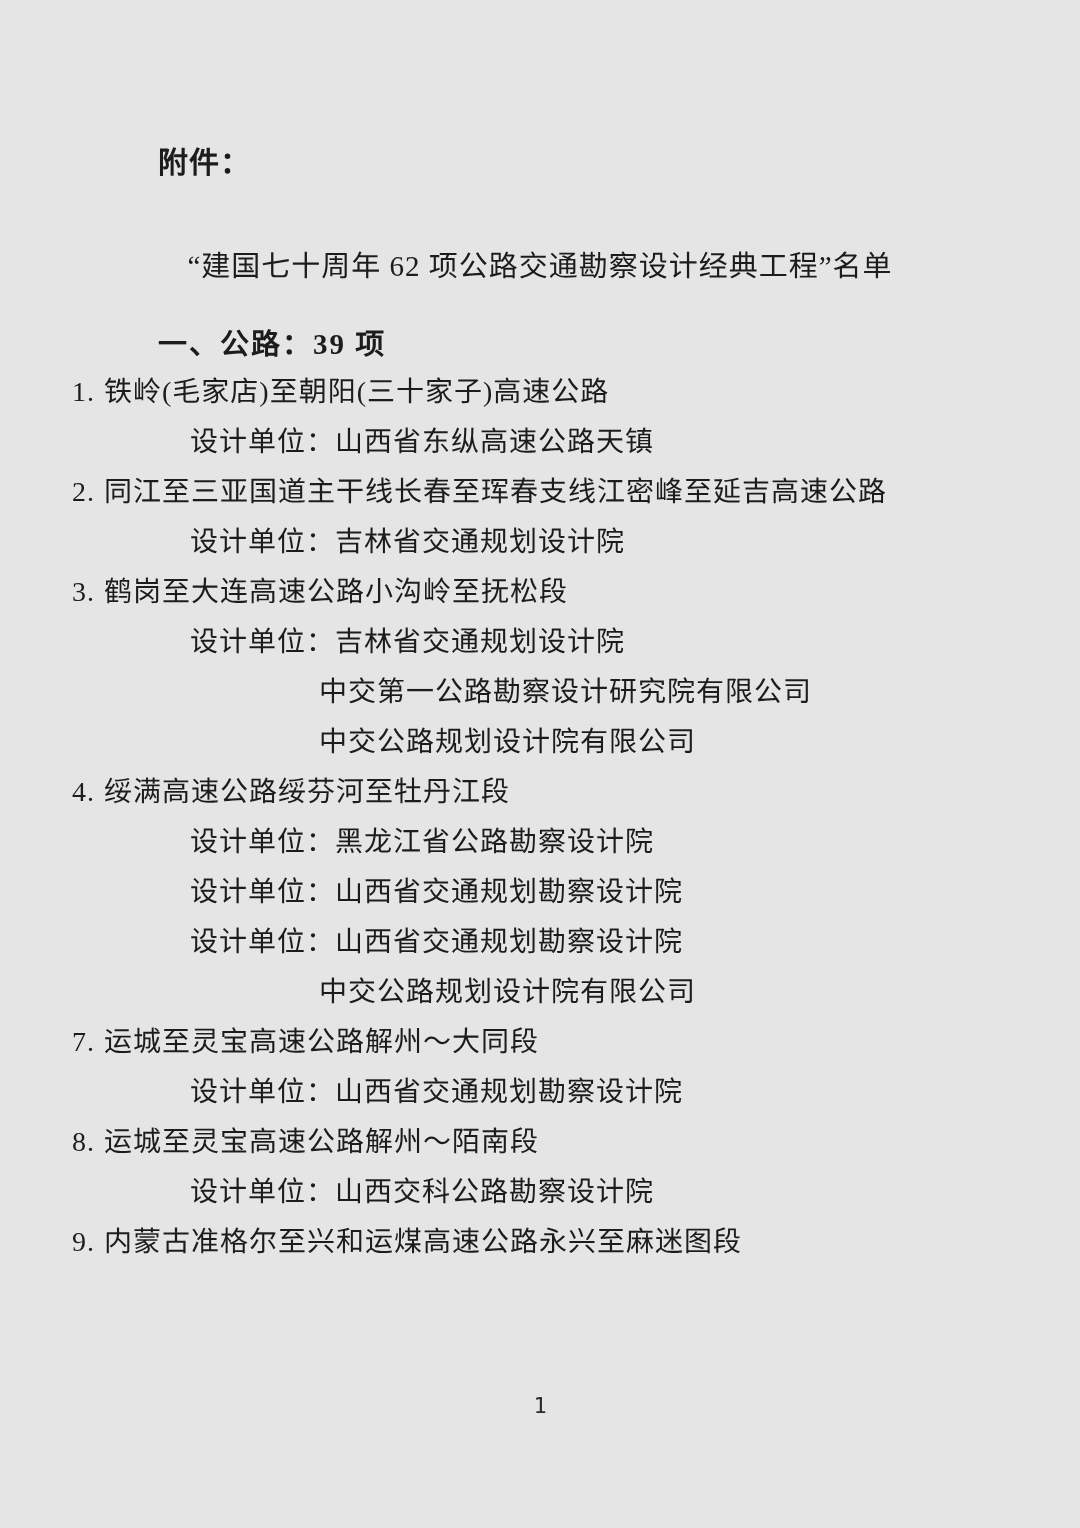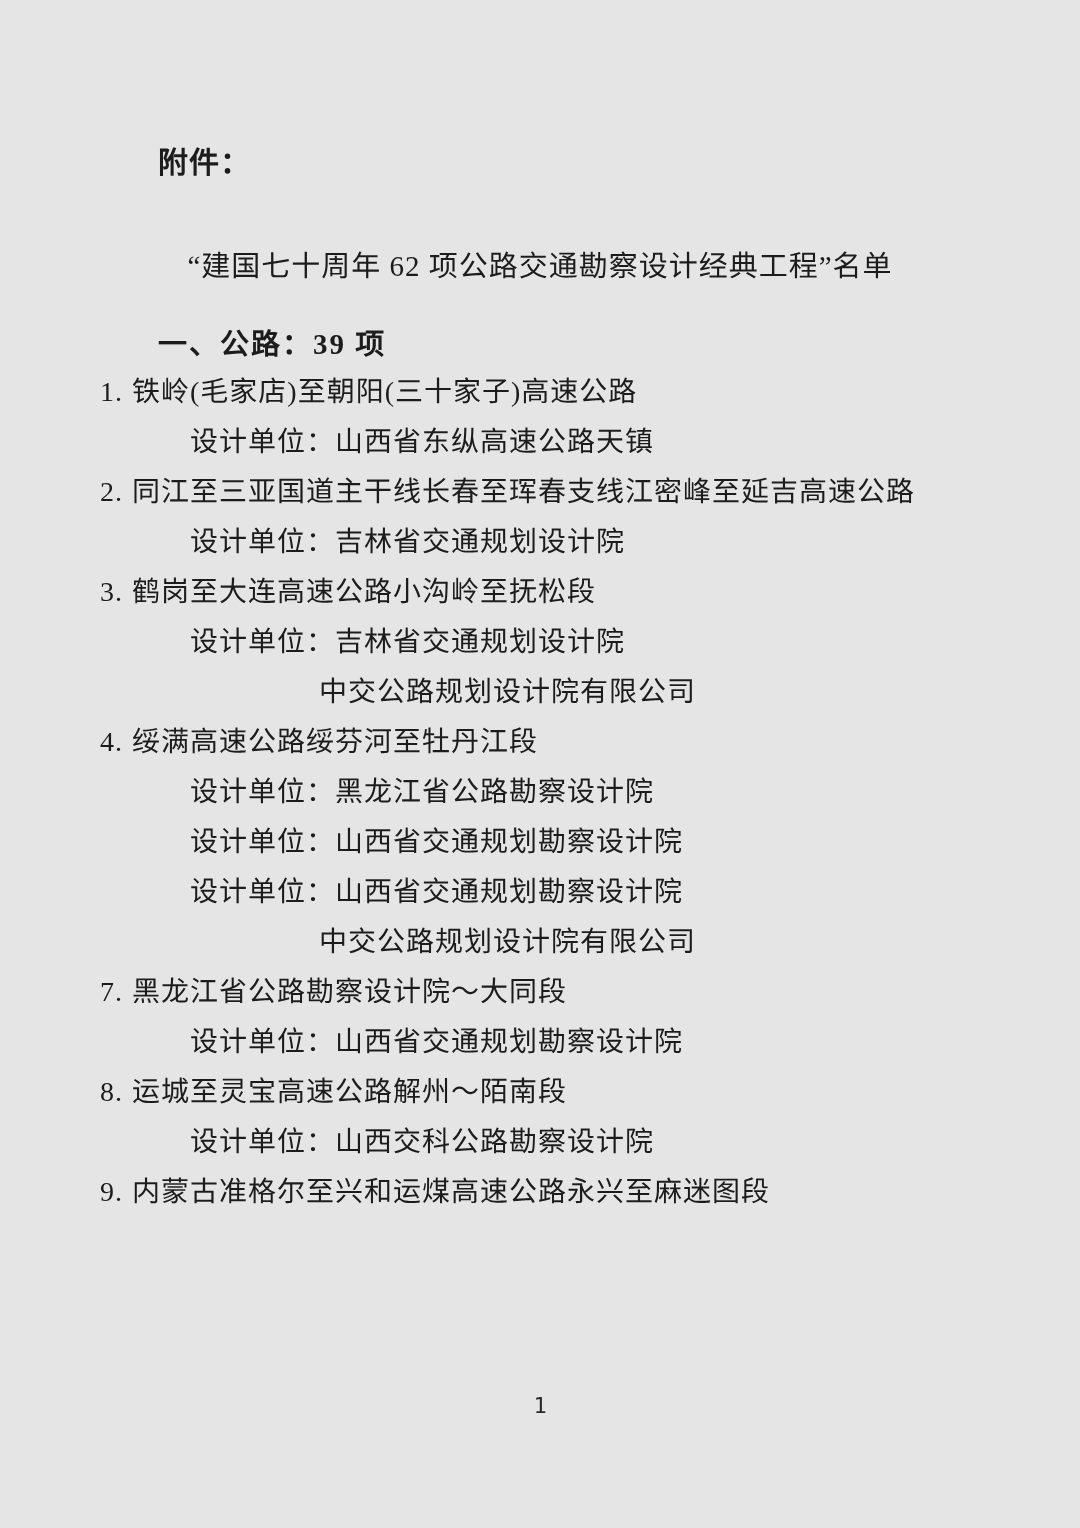--- a/index.html
+++ b/index.html
@@ -51,21 +51,21 @@
     top: 367px;
   }
   .line {
     height: 50px;
     line-height: 50px;
     font-size: 28px;
     white-space: nowrap;
     letter-spacing: 1px;
   }
   .name-line {
-    padding-left: 100px;
+    padding-left: 72px;
   }
   .name-line .num {
     display: inline-block;
     margin-right: 9px;
   }
   .unit-line-first {
     padding-left: 190px;
   }
   .unit-line-cont {
     padding-left: 319px;
@@ -115,20 +115,23 @@
 
   <div class="item">
     <div class="line name-line">
       <span class="num">3.</span><span class="pname">鹤岗至大连高速公路小沟岭至抚松段</span>
     </div>
 
   <div class="line unit-line-first">
     <span class="prefix">设计单位：</span><span class="uname">吉林省交通规划设计院</span>
   </div>
 
+  <div class="line unit-line-cont">
+    <span class="uname">中交第一公路勘察设计研究院有限公司</span>
+  </div>
 
 
   <div class="line unit-line-cont">
     <span class="uname">中交公路规划设计院有限公司</span>
   </div>
 </div>
 
   <div class="item">
     <div class="line name-line">
       <span class="num">4.</span><span class="pname">绥满高速公路绥芬河至牡丹江段</span>
@@ -152,21 +155,21 @@
     <span class="prefix">设计单位：</span><span class="uname">山西省交通规划勘察设计院</span>
   </div>
 
   <div class="line unit-line-cont">
     <span class="uname">中交公路规划设计院有限公司</span>
   </div>
 </div>
 
   <div class="item">
     <div class="line name-line">
-      <span class="num">7.</span><span class="pname">黑龙江省公路勘察设计院～大同段</span>
+      <span class="num">7.</span><span class="pname">运城至灵宝高速公路解州～大同段</span>
     </div>
 
   <div class="line unit-line-first">
     <span class="prefix">设计单位：</span><span class="uname">山西省交通规划勘察设计院</span>
   </div>
 </div>
 
   <div class="item">
     <div class="line name-line">
       <span class="num">8.</span><span class="pname">运城至灵宝高速公路解州～陌南段</span>

